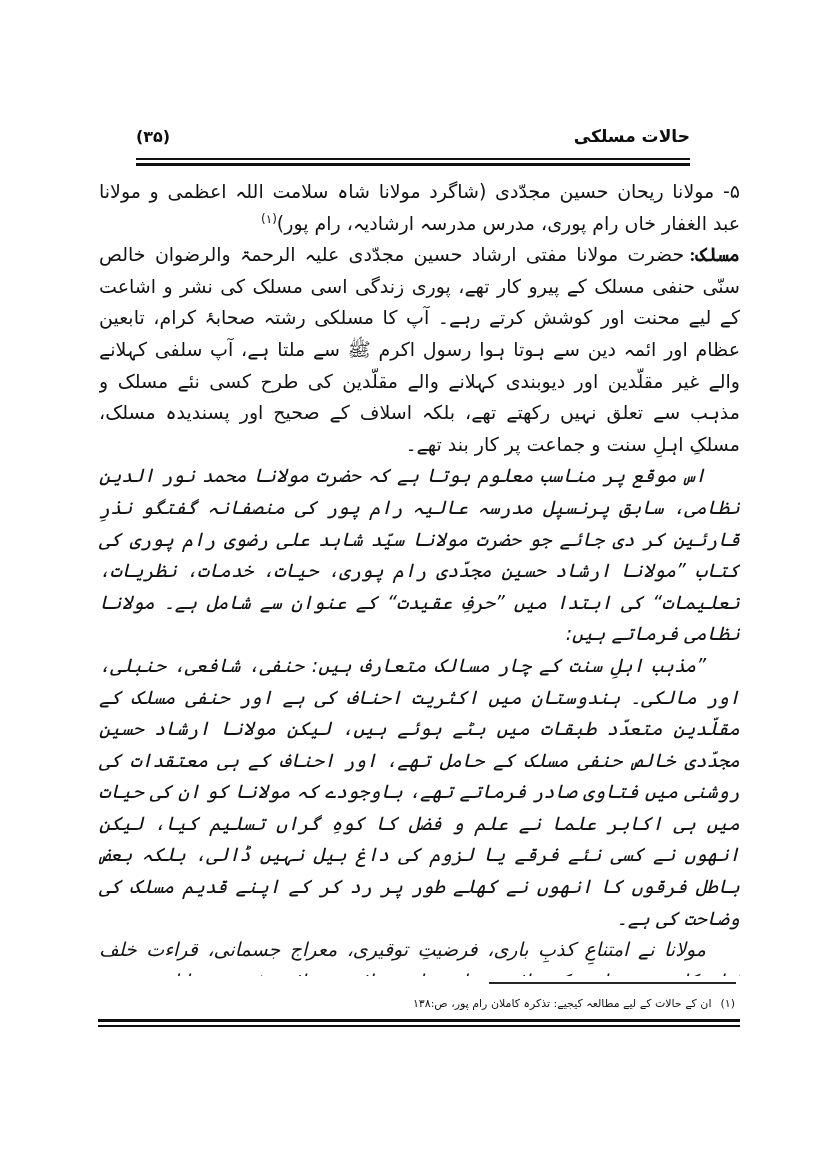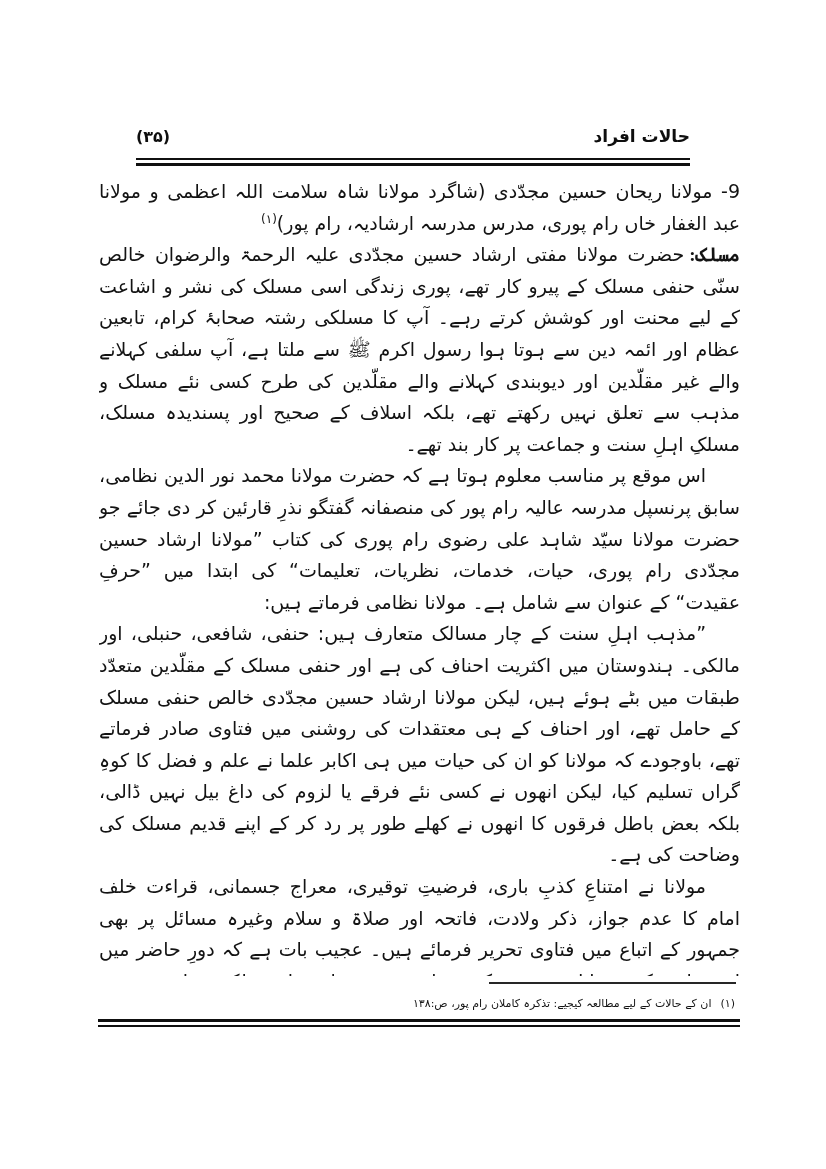--- a/index.html
+++ b/index.html
@@ -33,21 +33,21 @@
   }
   
   .body{
     position:absolute;top:176px;left:99px;width:641px;height:800px;
     overflow:hidden;
     direction:rtl;
     text-align:justify;
     font-size:19px;line-height:31.6px;
   }
   .para{margin:0;padding:0;}
-  .para.indent{text-indent:34px;}
+  .para.indent{text-indent:34px;font-style:italic;}
   .lead{font-weight:700;margin-left:5px;font-family:Liberation Serif, serif;}
   .fnref{font-size:12px;line-height:0;}
   
   .fn-sep{
     position:absolute;top:982px;left:489px;width:247px;height:0;
     border-top:2px solid #262626;
   }
   .footnote{
     position:absolute;top:992px;left:98px;width:637px;
     direction:rtl;text-align:right;
@@ -61,27 +61,27 @@
     border-bottom:2px solid #0f0f0f;
   }
 </style>
 </head>
 <body>
 
 <div class="page">
 
   <div class="header">
     <span class="pageno">(۳۵)</span>
-    <span class="htitle">حالات افراد</span>
+    <span class="htitle">حالات مسلکی</span>
   </div>
 
   <div class="rule rule-top"></div>
 
   <div class="body">
-    <p class="para"><span>9- مولانا ریحان حسین مجدّدی (شاگرد مولانا شاہ سلامت اللہ اعظمی و مولانا عبد الغفار خاں رام پوری، مدرس مدرسہ ارشادیہ، رام پور)</span><sup class="fnref">(۱)</sup></p>
+    <p class="para"><span>۵- مولانا ریحان حسین مجدّدی (شاگرد مولانا شاہ سلامت اللہ اعظمی و مولانا عبد الغفار خاں رام پوری، مدرس مدرسہ ارشادیہ، رام پور)</span><sup class="fnref">(۱)</sup></p>
 
     <p class="para"><strong class="lead">مسلک:</strong><span>حضرت مولانا مفتی ارشاد حسین مجدّدی علیہ الرحمۃ والرضوان خالص سنّی حنفی مسلک کے پیرو کار تھے، پوری زندگی اسی مسلک کی نشر و اشاعت کے لیے محنت اور کوشش کرتے رہے۔ آپ کا مسلکی رشتہ صحابۂ کرام، تابعین عظام اور ائمہ دین سے ہوتا ہوا رسول اکرم ﷺ سے ملتا ہے، آپ سلفی کہلانے والے غیر مقلّدین اور دیوبندی کہلانے والے مقلّدین کی طرح کسی نئے مسلک و مذہب سے تعلق نہیں رکھتے تھے، بلکہ اسلاف کے صحیح اور پسندیدہ مسلک، مسلکِ اہلِ سنت و جماعت پر کار بند تھے۔</span></p>
 
     <p class="para indent">اس موقع پر مناسب معلوم ہوتا ہے کہ حضرت مولانا محمد نور الدین نظامی، سابق پرنسپل مدرسہ عالیہ رام پور کی منصفانہ گفتگو نذرِ قارئین کر دی جائے جو حضرت مولانا سیّد شاہد علی رضوی رام پوری کی کتاب ”مولانا ارشاد حسین مجدّدی رام پوری، حیات، خدمات، نظریات، تعلیمات“ کی ابتدا میں ”حرفِ عقیدت“ کے عنوان سے شامل ہے۔ مولانا نظامی فرماتے ہیں:</p>
 
     <p class="para indent">”مذہب اہلِ سنت کے چار مسالک متعارف ہیں: حنفی، شافعی، حنبلی، اور مالکی۔ ہندوستان میں اکثریت احناف کی ہے اور حنفی مسلک کے مقلّدین متعدّد طبقات میں بٹے ہوئے ہیں، لیکن مولانا ارشاد حسین مجدّدی خالص حنفی مسلک کے حامل تھے، اور احناف کے ہی معتقدات کی روشنی میں فتاوی صادر فرماتے تھے، باوجودے کہ مولانا کو ان کی حیات میں ہی اکابر علما نے علم و فضل کا کوہِ گراں تسلیم کیا، لیکن انھوں نے کسی نئے فرقے یا لزوم کی داغ بیل نہیں ڈالی، بلکہ بعض باطل فرقوں کا انھوں نے کھلے طور پر رد کر کے اپنے قدیم مسلک کی وضاحت کی ہے۔</p>
 
     <p class="para indent">مولانا نے امتناعِ کذبِ باری، فرضیتِ توقیری، معراج جسمانی، قراءت خلف امام کا عدم جواز، ذکر ولادت، فاتحہ اور صلاۃ و سلام وغیرہ مسائل پر بھی جمہور کے اتباع میں فتاوی تحریر فرمائے ہیں۔ عجیب بات ہے کہ دورِ حاضر میں اس طرح کے مسائل پر جب کبھی تائیدی نوٹ یا مضامین لکھے جاتے ہیں تو سطحی ذہن رکھنے والے تنگ نظر افراد اور اندھی تقلید کے خوگر بڑی آسانی سے کہہ دیا کرتے ہیں کہ ”یہ بریلویوں کی باتیں ہیں“ جب کہ مولانا ارشاد حسین صاحب مجدّدی کو کسی نے بریلوی نہیں کہا ہے۔ پھر یہ کہ کسی ذات یا شہر یا قریہ سے مسلک کا انتساب مناسب نہیں۔ یہی وجہ ہے کہ مذہب اسلام کو ”محمدی مذہب“ یا مسلمان کو ”محمڈن“ کہنا جہالت ہے۔ اگر ایسا ہو تو دنیا کی ہر مقتدر اور مشہور شخصیت سے ایک الگ مسلک منسوب ہوگا اور لاکھوں مسالک عالم وجود میں آجائیں گے۔</p>
 
   </div>

